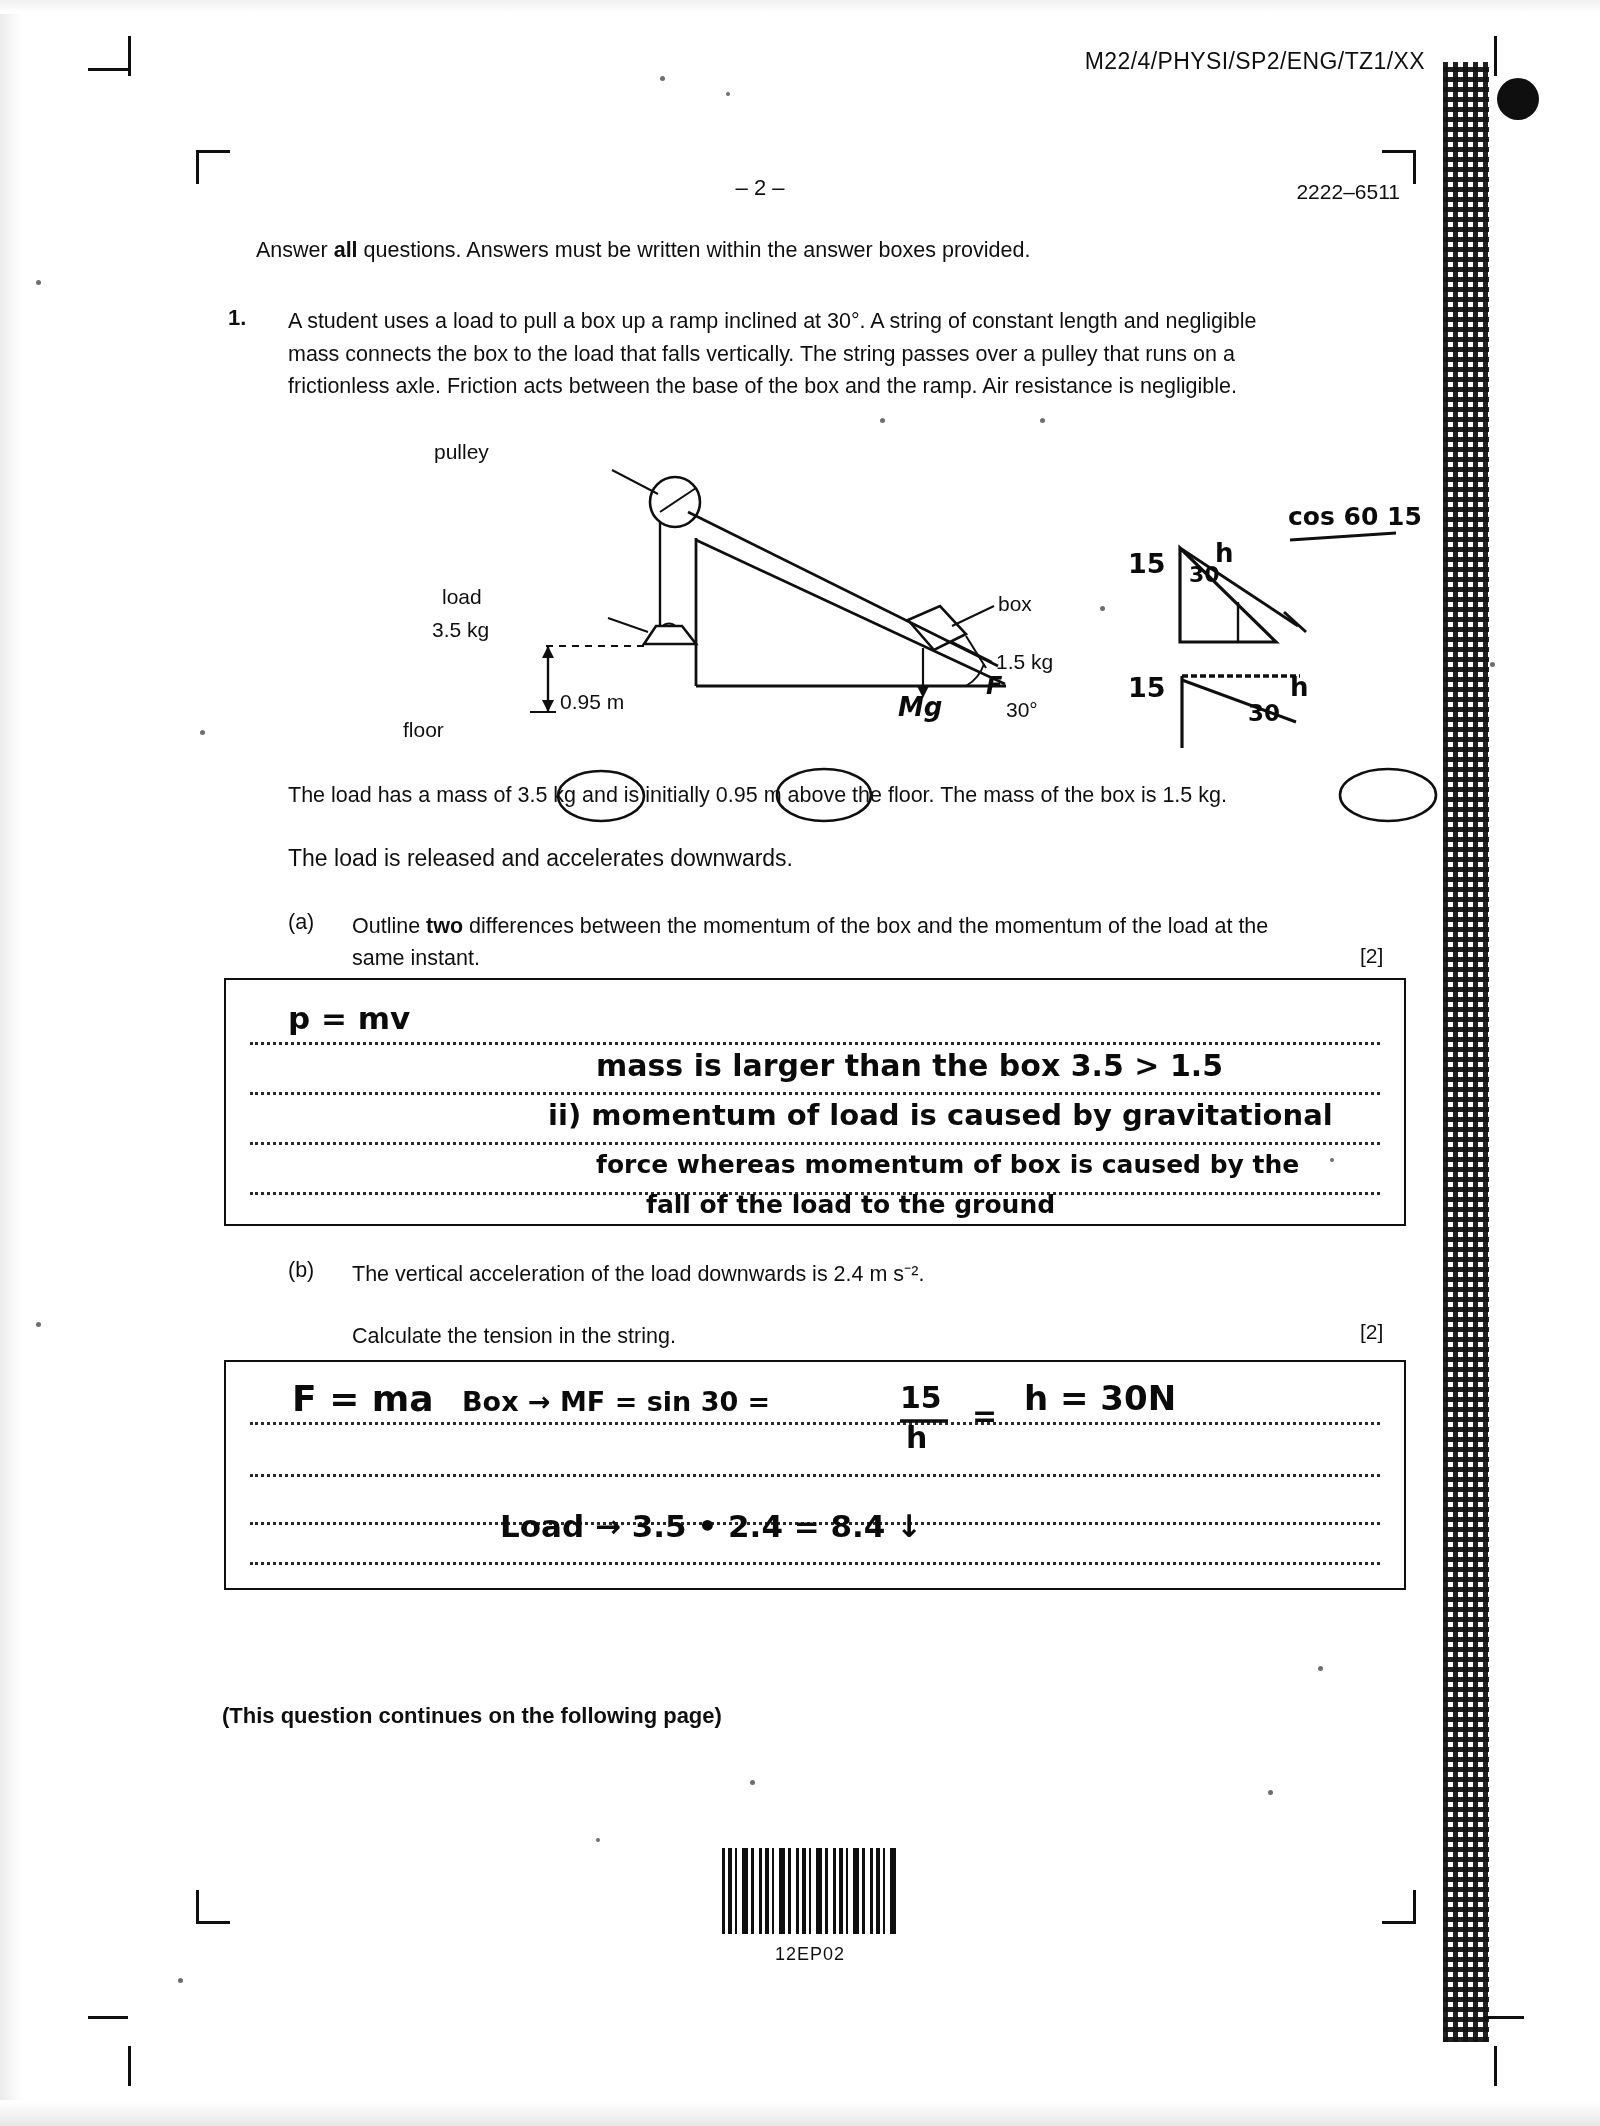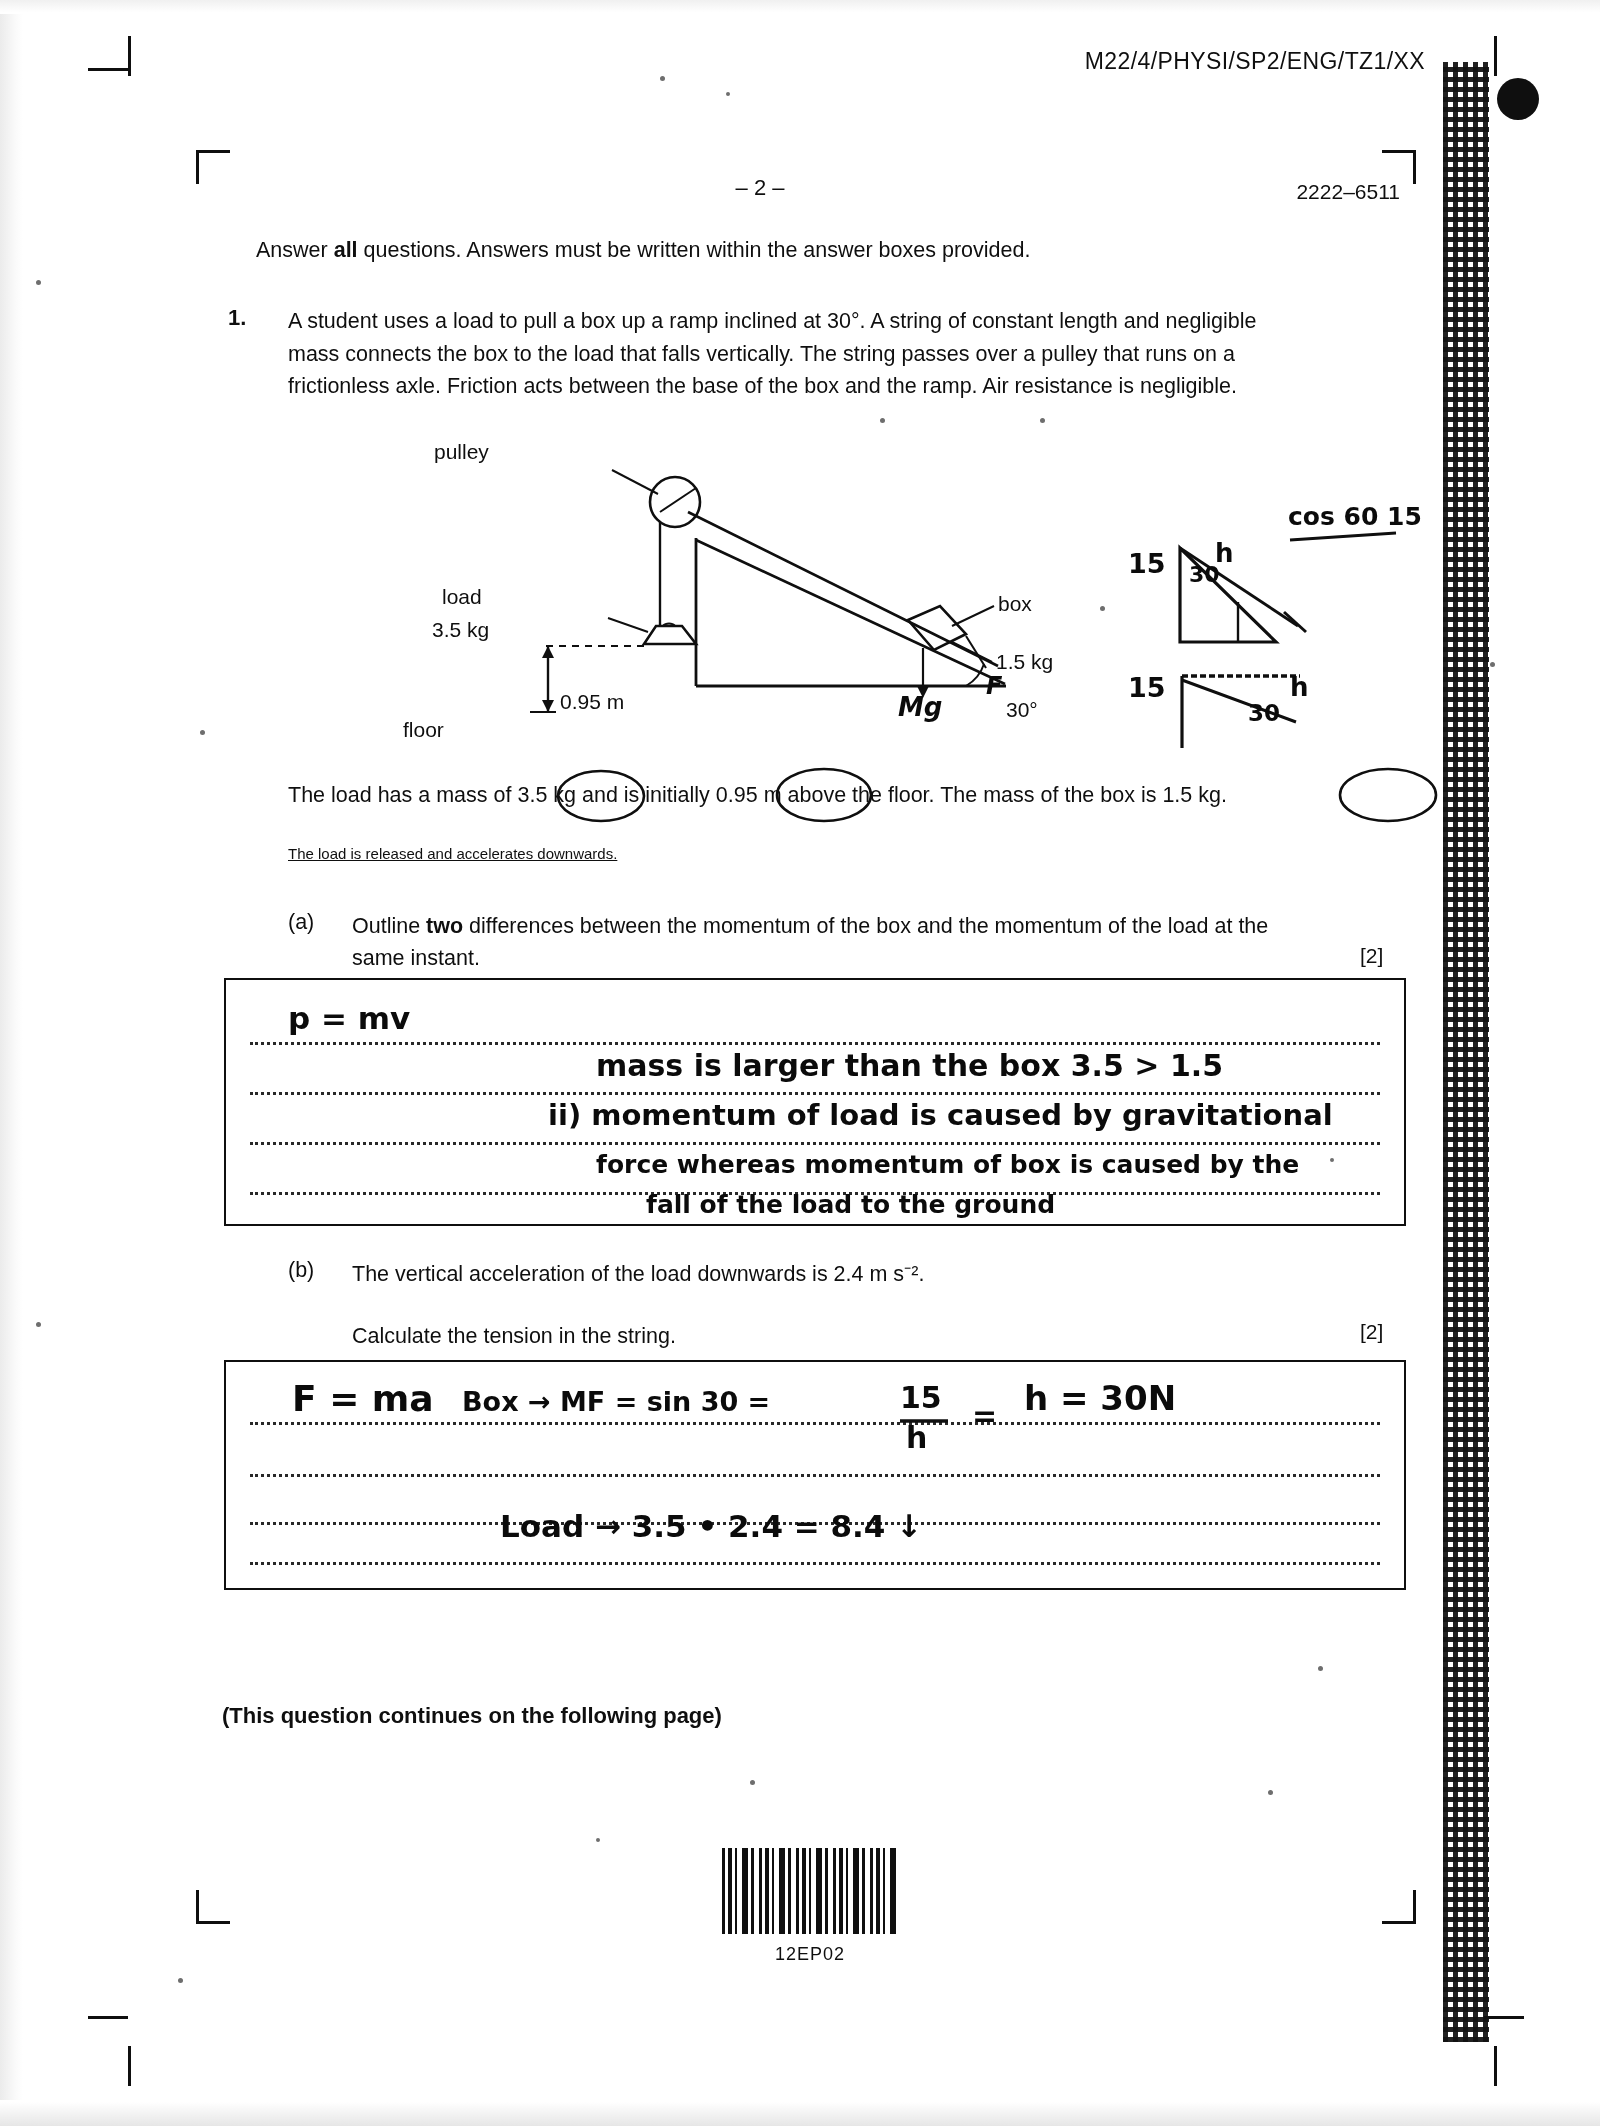--- a/index.html
+++ b/index.html
@@ -86,21 +86,21 @@
   .diagram { position:absolute; left:500px; top:440px; width:620px; height:290px; }
   .dlabel { position:absolute; font-size:21px; color:#111; white-space:nowrap; }
 
   
   .statement {
     position:absolute; left:288px; top:783px; width:1120px;
     font-size:21.5px; color:#111; white-space:nowrap;
   }
   .released {
     position:absolute; left:288px; top:845px;
-    font-size:15px; color:#111;text-decoration:underline;
+    font-size:23px; color:#111;
   }
 
   .part-label { position:absolute; font-size:21.5px; color:#111; }
   .part-text { position:absolute; font-size:21.5px; line-height:1.5; color:#111; }
   .marks { position:absolute; font-size:21px; color:#111; }
 
   
   .answerbox {
     position:absolute; border:2.5px solid #111; background:#fff;
   }

